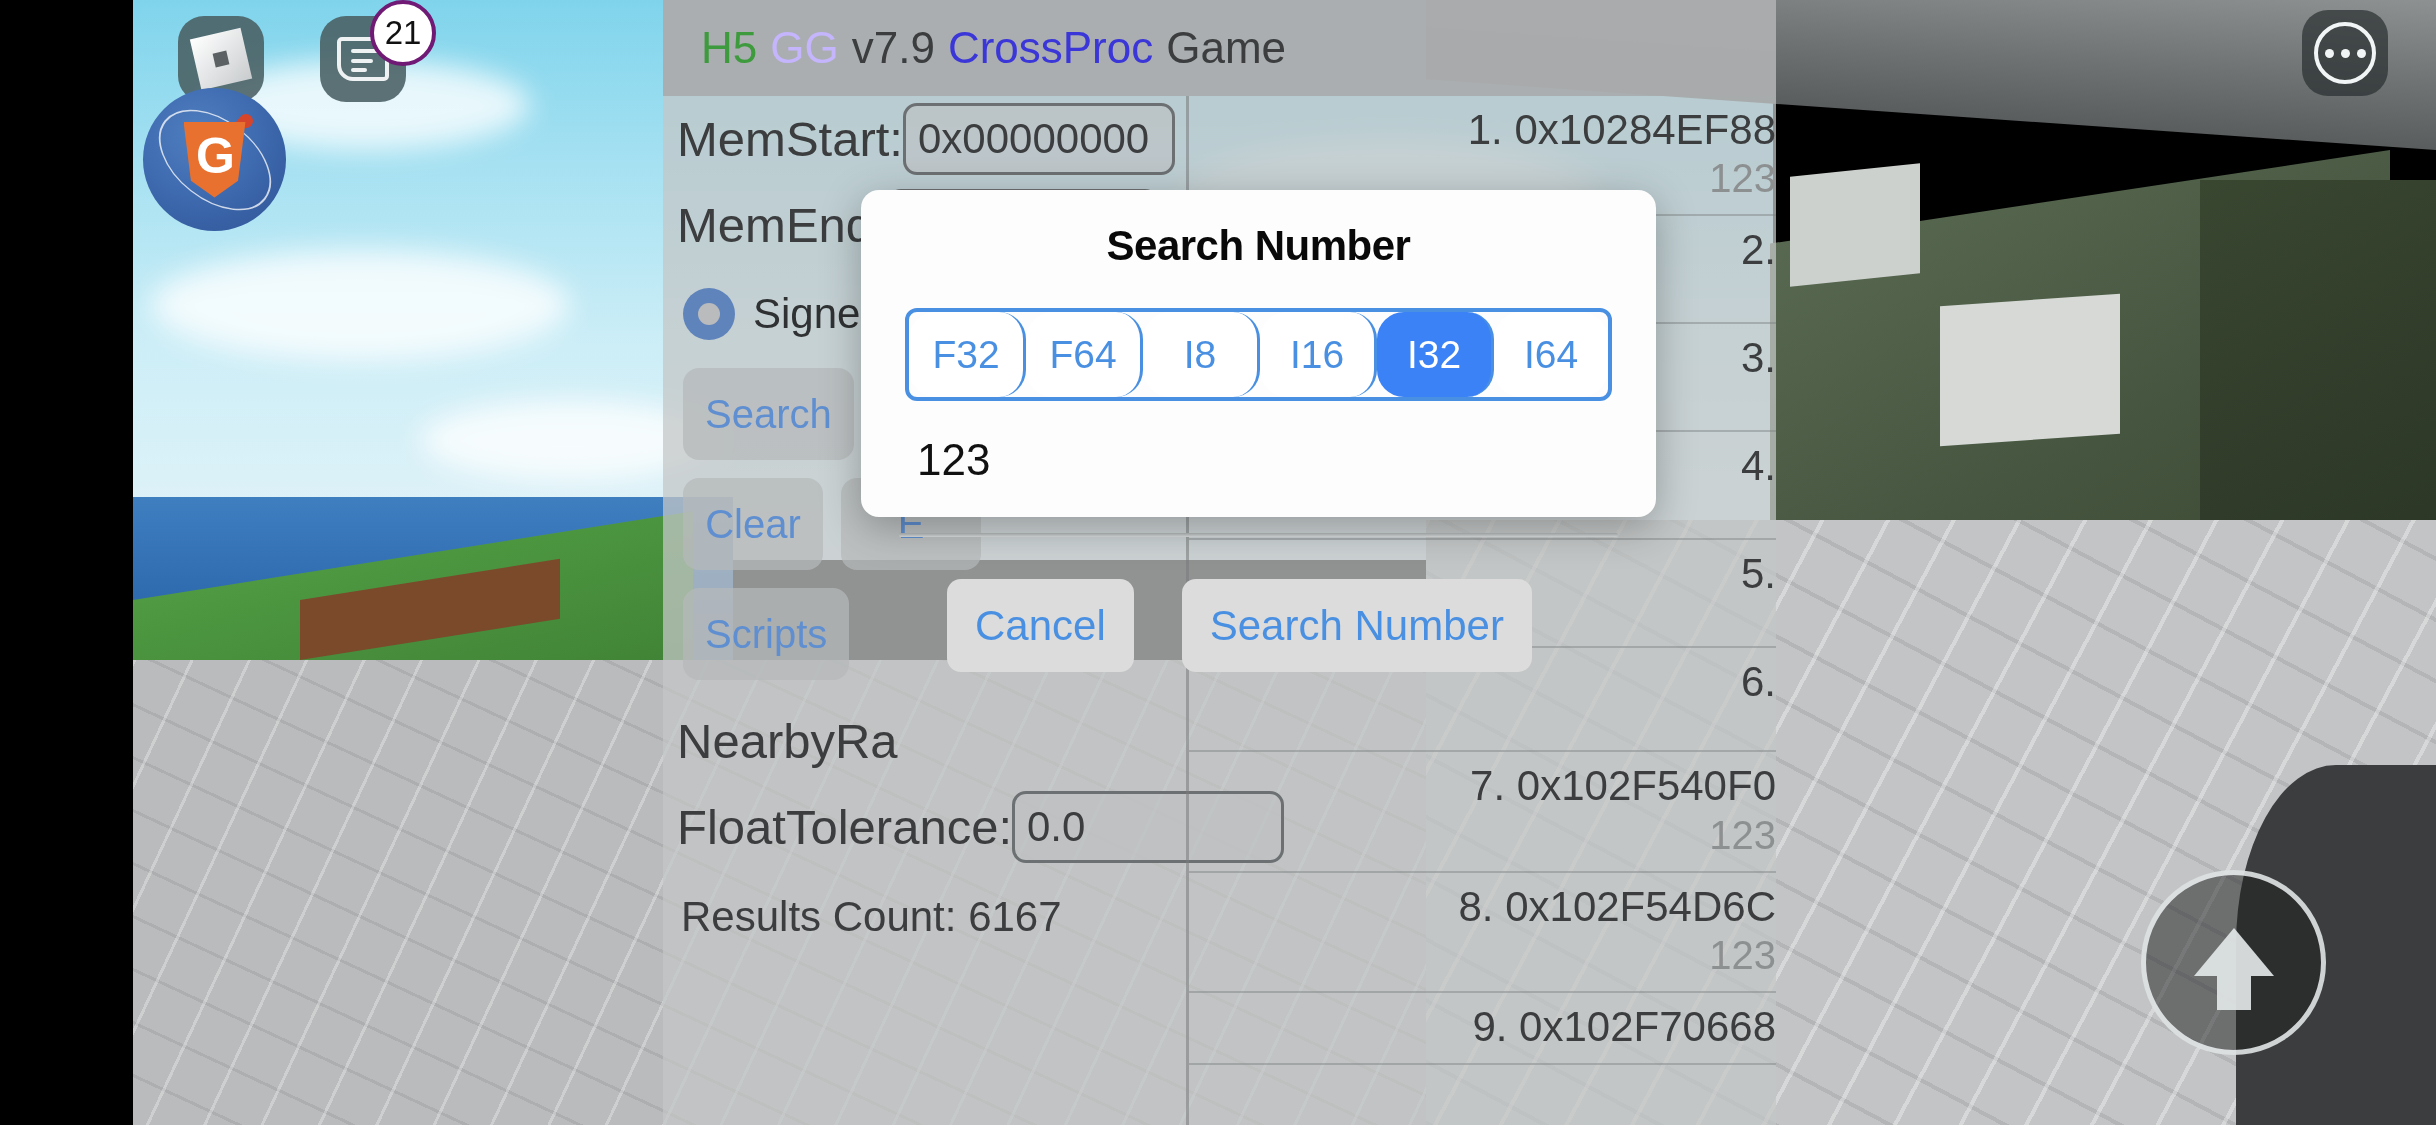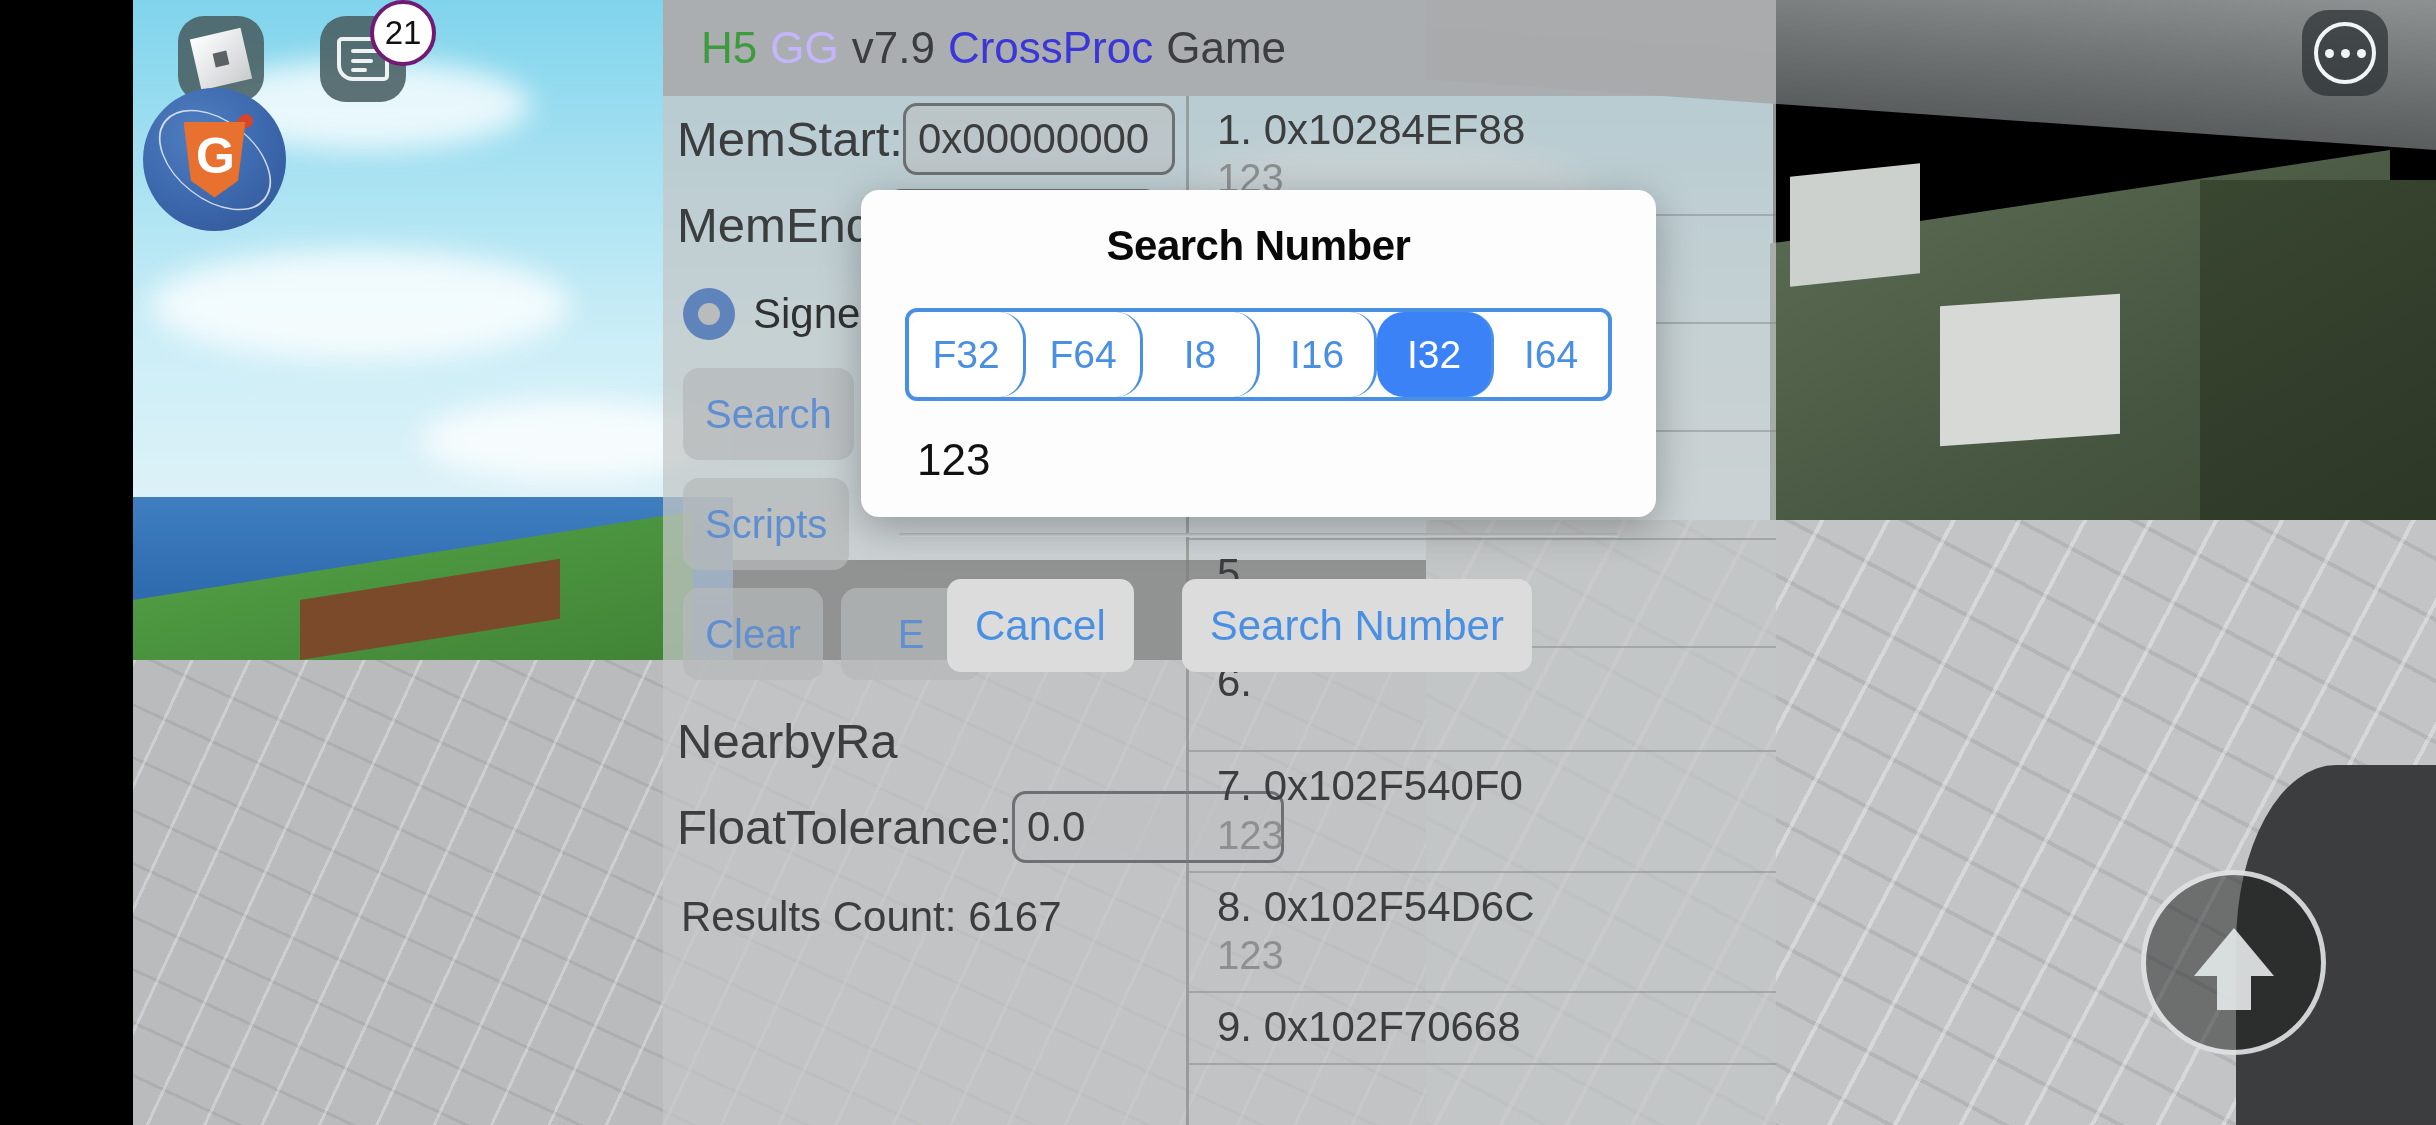--- a/index.html
+++ b/index.html
@@ -240,20 +240,21 @@
   }
 
   .info-line {
     font-size: 42px; color: #3b3d3e; padding-left: 4px; margin-top: 8px;
   }
 
   
   .res-row {
     border-bottom: 2px solid rgba(125,128,129,0.45);
     padding: 10px 0 12px 28px;
+    text-align: right;
   }
   .res-addr { font-size: 42px; color: #3b3d3e; line-height: 1.15; }
   .res-val  { font-size: 40px; color: #8d9091; line-height: 1.2; }
 
   
   #dialog {
     position: absolute; z-index: 50;
     left: 861px; top: 190px; width: 795px; height: 327px;
     background: #fdfdfd; border-radius: 18px;
     box-shadow: 0 10px 40px rgba(0,0,0,0.28);
@@ -383,25 +384,25 @@
           </div>
           <div class="radio-label">Signed</div>
         </div>
 
         <div class="btn-grid">
           <div class="btn-row">
             <div class="gg-btn">Search</div>
             <div class="gg-btn">S</div>
           </div>
           <div class="btn-row">
-            <div class="gg-btn">Scripts</div>
+            <div class="gg-btn">Clear</div>
+            <div class="gg-btn">E</div>
           </div>
           <div class="btn-row">
-            <div class="gg-btn">Clear</div>
-            <div class="gg-btn">E</div>
+            <div class="gg-btn">Scripts</div>
           </div>
         </div>
 
         <div class="field-row">
           <div class="field-label">NearbyRa</div>
         </div>
 
         <div class="field-row">
           <div class="field-label">FloatTolerance:</div>
           <div class="field-box">0.0</div>

